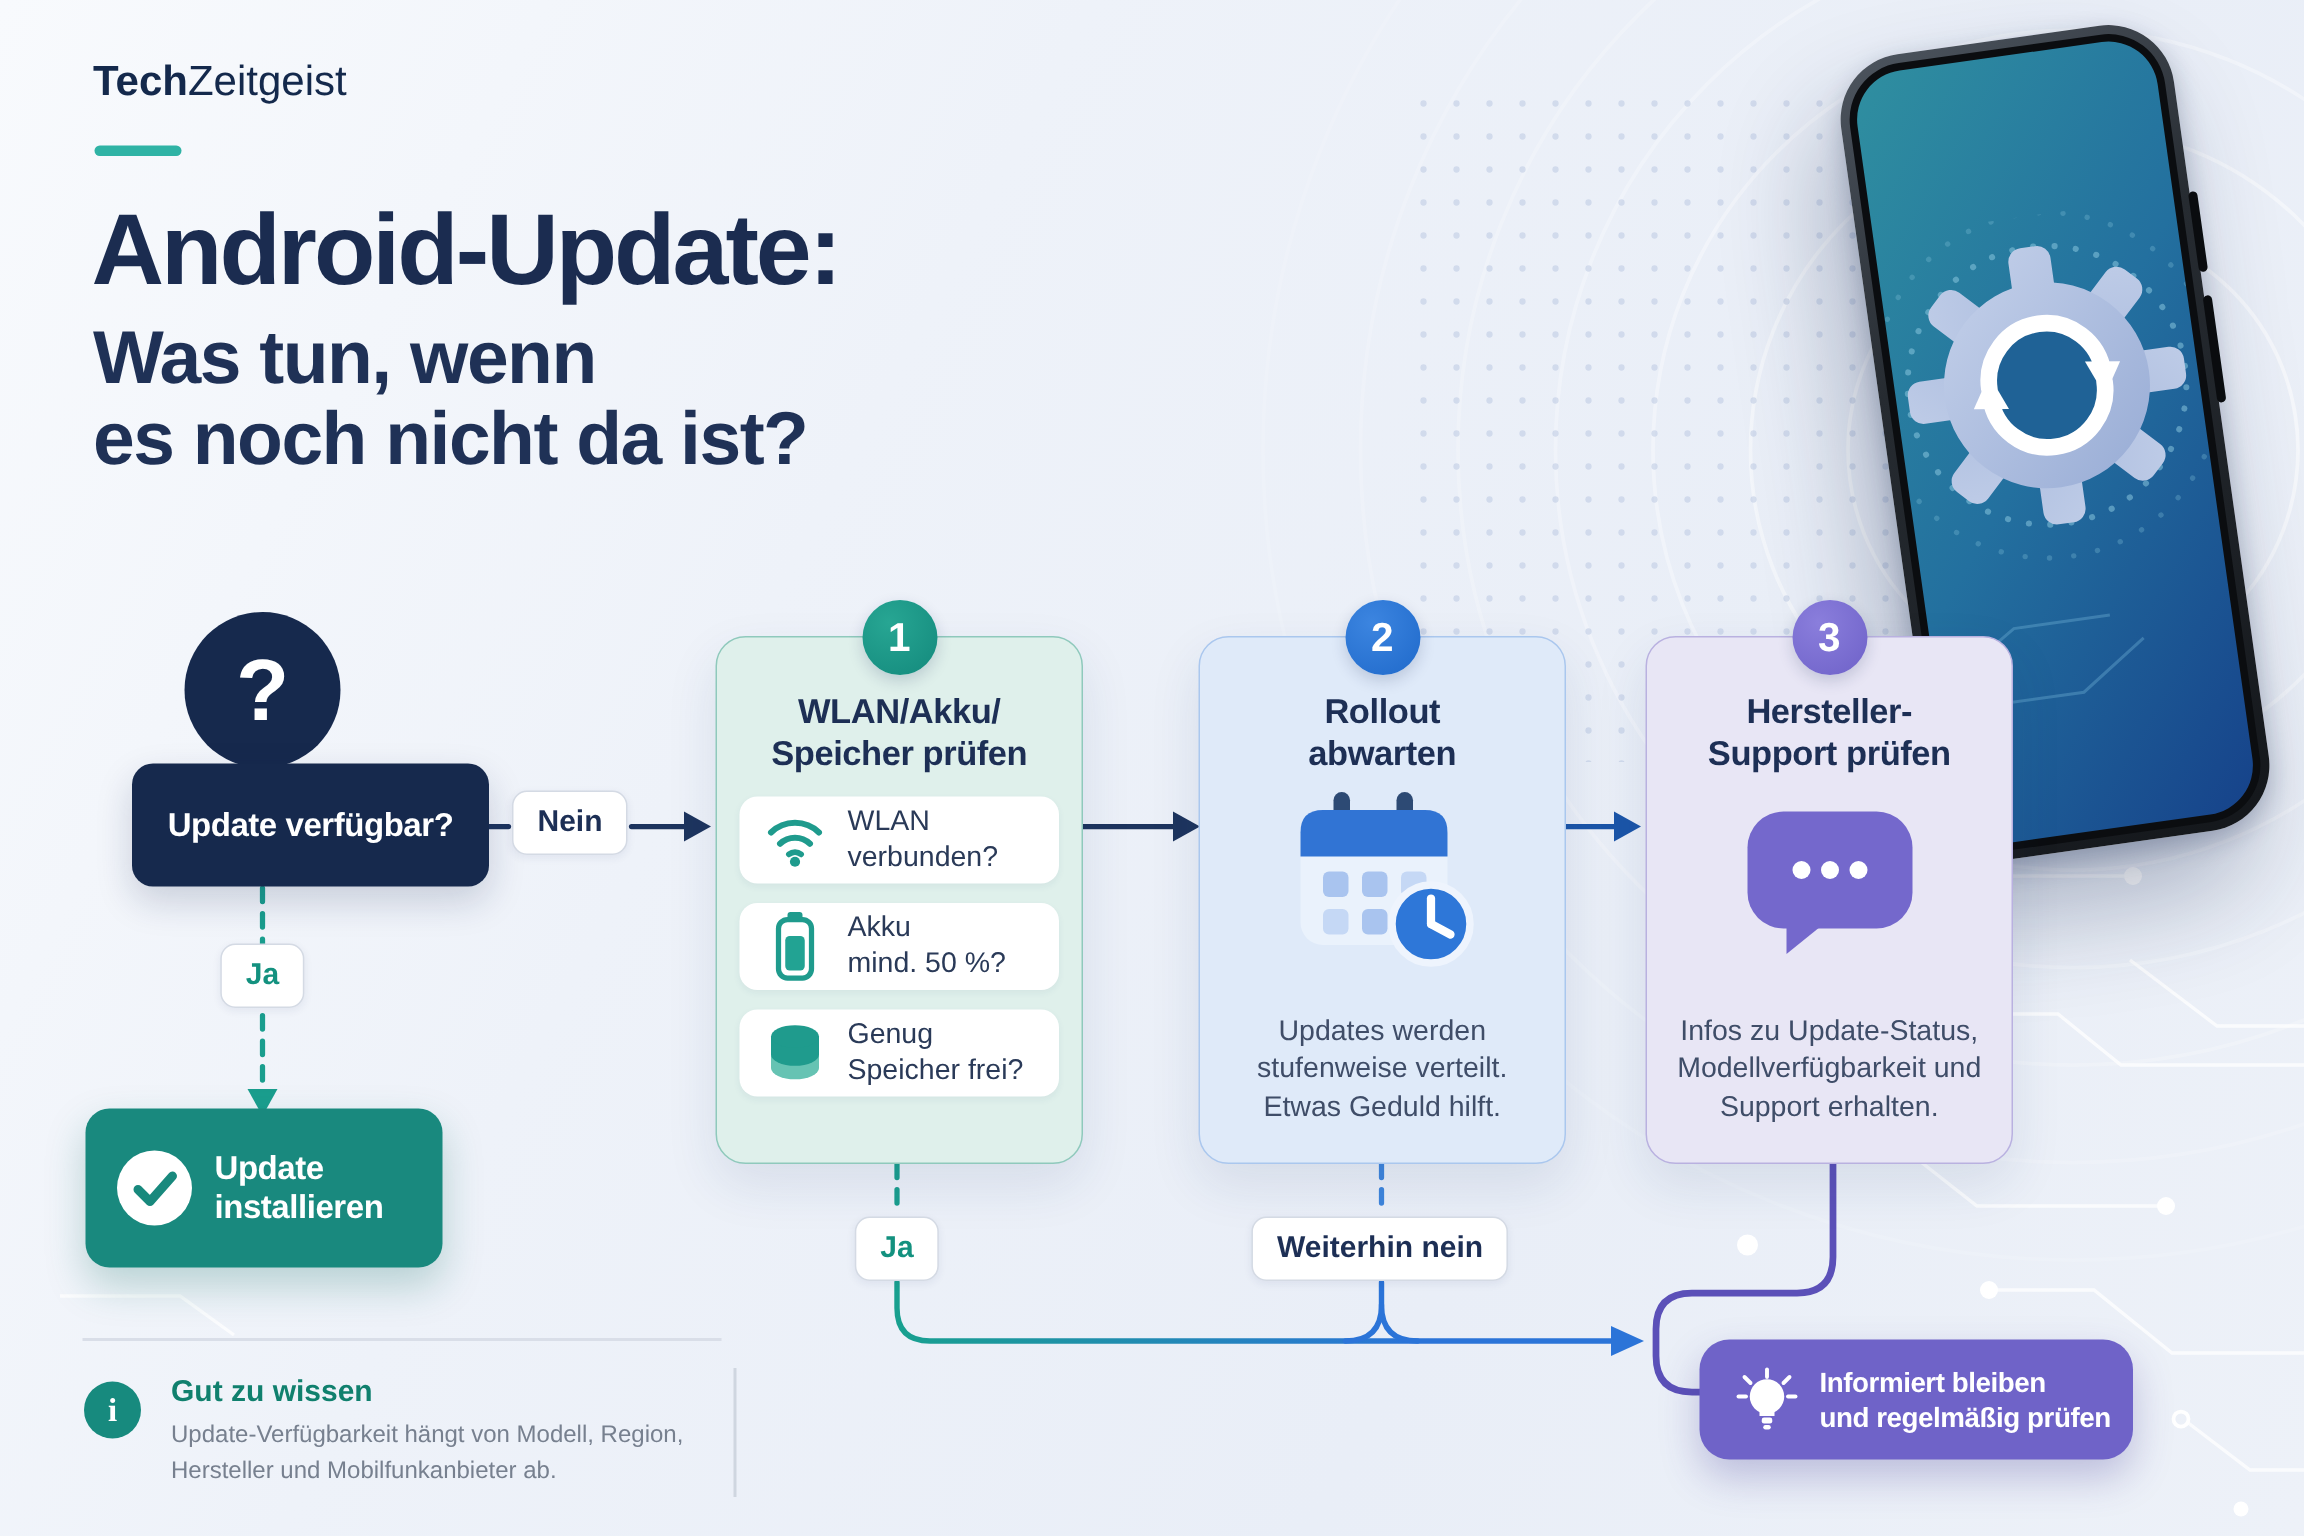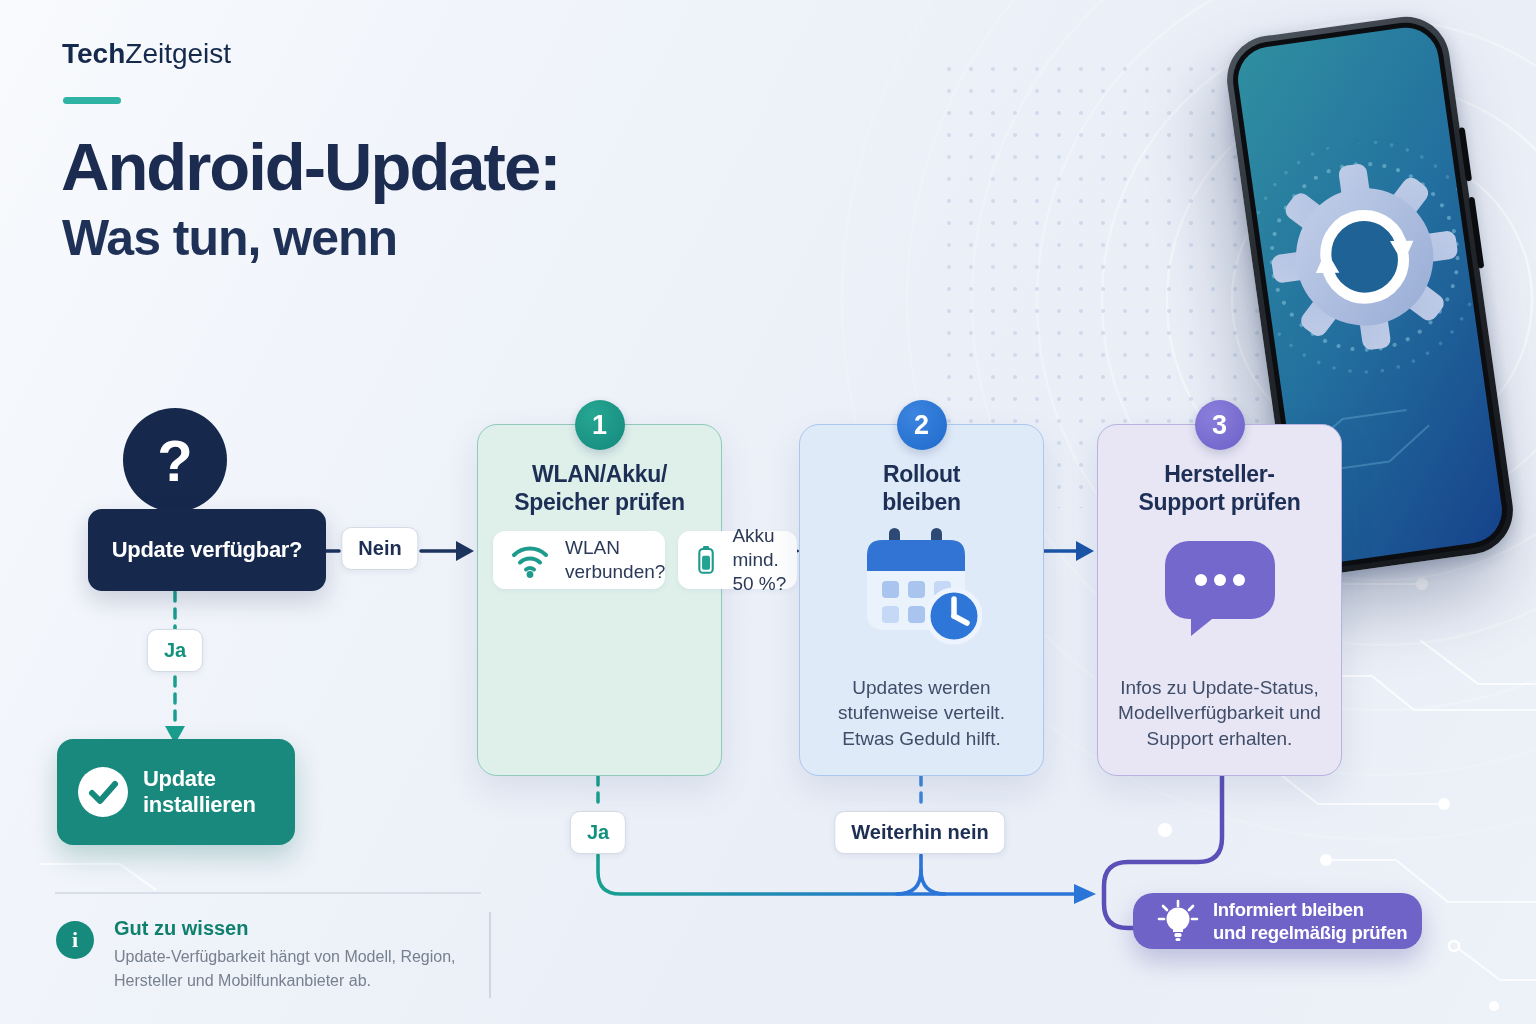--- a/index.html
+++ b/index.html
@@ -63,30 +63,30 @@
   .badge{ position:absolute; top:-25px; left:50%; transform:translateX(-50%);
     width:50px; height:50px; border-radius:50%; display:flex; align-items:center;
     justify-content:center; font-size:27px; font-weight:700; color:#fff;
     box-shadow:0 4px 10px rgba(20,40,90,.18); }
   .badge1{ background:radial-gradient(circle at 35% 30%,#27a693,#13897c); }
   .badge2{ background:radial-gradient(circle at 35% 30%,#3c85e0,#1f69ca); }
   .badge3{ background:radial-gradient(circle at 35% 30%,#8a7edc,#6e61c8); }
   .card-title{ margin-top:36px; text-align:center; font-size:23px; font-weight:700;
     letter-spacing:-.3px; color:#1d2f55; line-height:1.2; }
   .rows{ position:absolute; left:15px; right:15px; top:106px; display:flex;
-    flex-direction:row; gap:13px; }
+    flex-direction:column; gap:13px; }
   .row{ height:58px; background:#fff; border-radius:12px; display:flex;
     align-items:center; gap:12px; padding-left:14px;
     box-shadow:0 2px 5px rgba(30,60,120,.06); }
   .row-text{ font-size:19px; color:#2a3a58; line-height:1.25; }
   .card-icon{ position:absolute; left:50%; transform:translateX(-50%); top:100px; }
   .card-desc{ position:absolute; top:250px; left:50%; transform:translateX(-50%);
     width:212px; text-align:center; font-size:19px; color:#3f4d68; line-height:1.33; }
 
-  .result-box{ position:absolute; left:1133px; top:893px; width:289px; height:56px;
+  .result-box{ position:absolute; left:1133px; top:893px; width:289px; height:80px;
     background:#6f63c8; border-radius:20px; display:flex; align-items:center;
     gap:12px; padding-left:22px; z-index:4; box-shadow:0 12px 26px rgba(70,60,150,.28); }
   .result-text{ font-size:18.5px; font-weight:700; letter-spacing:-.3px; color:#fff; line-height:1.25; }
 
   
   .footer-divider{ position:absolute; left:55px; top:892px; width:426px; height:2px;
     background:#d9dee8; z-index:3; }
   .footer-vdivider{ position:absolute; left:489px; top:912px; width:2px; height:86px;
     background:#cfd6e0; z-index:3; }
   .info-circle{ position:absolute; left:56px; top:921px; width:38px; height:38px;
@@ -196,20 +196,21 @@
         </g>
       </svg>
     </div>
   </div>
 
   <div class="logo"><b>Tech</b><span>Zeitgeist</span></div>
   <div class="logo-underline"></div>
   <h1 class="title">Android-Update:</h1>
   <div class="title-sub">
     <div>Was tun, wenn</div>
+    <div>es noch nicht da ist?</div>
   </div>
 
   <svg class="connector-layer" width="1536" height="1024" viewBox="0 0 1536 1024">
     <defs>
       <linearGradient id="gradTB" gradientUnits="userSpaceOnUse" x1="598" y1="0" x2="940" y2="0">
         <stop offset="0" stop-color="#18a08f"></stop>
           <stop offset="1" stop-color="#2b74d8"></stop>
       </linearGradient>
     </defs>
     <g fill="none" stroke-linecap="round">
@@ -295,21 +296,21 @@
           <div>Speicher frei?</div>
         </div>
       </div>
     </div>
   </div>
 
   <div class="card card2">
     <div class="badge badge2">2</div>
     <div class="card-title">
       <div>Rollout</div>
-      <div>bleiben</div>
+      <div>abwarten</div>
     </div>
     <div class="card-icon">
       <svg width="126" height="124" viewBox="0 0 126 118">
         <rect x="30" y="0" width="11" height="28" rx="5.5" fill="#2d4a74"></rect>
         <rect x="72" y="0" width="11" height="28" rx="5.5" fill="#2d4a74"></rect>
         <rect x="8" y="12" width="98" height="90" rx="15" fill="#eaf2fc"></rect>
         <path d="M8 27 q0 -15 15 -15 h68 q15 0 15 15 v16 H8 Z" fill="#3174d4"></path>
         <g fill="#a9c4ef">
           <rect x="23" y="53" width="17" height="17" rx="4"></rect>
           <rect x="49" y="53" width="17" height="17" rx="4"></rect>

